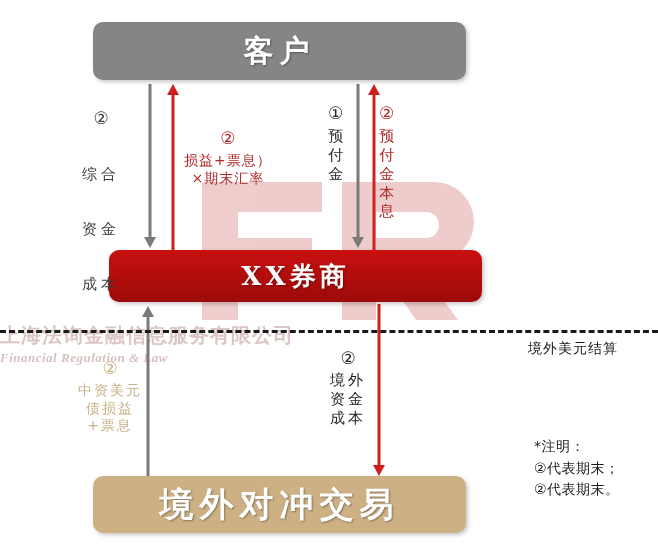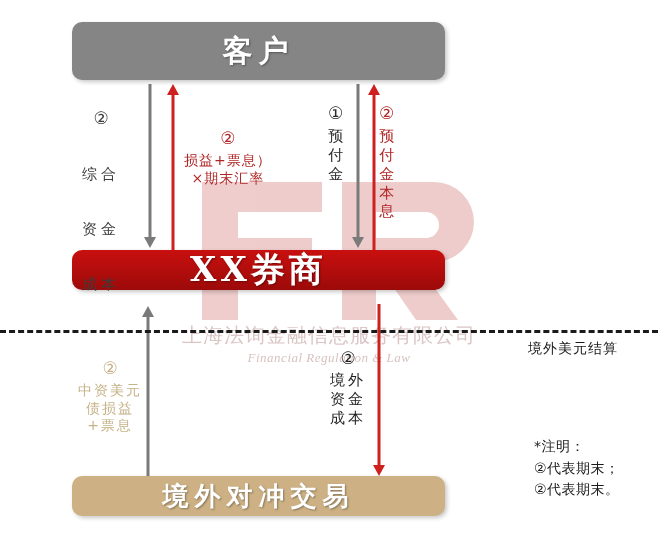--- a/index.html
+++ b/index.html
@@ -26,23 +26,23 @@
     width: 280px;
     height: 150px;
     z-index: 1;
     pointer-events: none;
   }
   .wm-text {
     position: absolute;
     left: 0;
     top: 322px;
     width: 658px;
-    text-align: center;
     z-index: 1;
     pointer-events: none;
+    font-weight: bold;
   }
   .wm-text .wm-cn {
     display: block;
     font-family: "DejaVu Sans", sans-serif;
     font-size: 20px;
     letter-spacing: 1px;
     color: rgba(190,150,150,0.55);
   }
   .wm-text .wm-en {
     display: block;
@@ -61,36 +61,37 @@
     display: flex;
     align-items: center;
     justify-content: center;
     border-radius: 10px;
     color: #ffffff;
     font-family: "DejaVu Serif", serif;
     font-weight: bold;
     letter-spacing: 6px;
     text-shadow: 1px 1px 2px rgba(0,0,0,0.35);
     box-shadow: 2px 2px 4px rgba(0,0,0,0.22);
+    margin-left: 21px;
   }
   #box-client {
     left: 72px; top: 22px; width: 373px; height: 58px;
     background: #858585;
     font-size: 30px;
   }
   #box-broker {
-    left: 72px; top: 250px; width: 373px; height: 40px;
+    left: 88px; top: 250px; width: 373px; height: 52px;
     background: linear-gradient(180deg,#c8100f 0%, #b00d0c 55%, #9c0a09 100%);
+    font-size: 26px;
+    letter-spacing: 4px;
+  }
+  #box-offshore {
+    left: 72px; top: 476px; width: 373px; height: 57px;
+    background: #cdb184;
     font-size: 34px;
-    letter-spacing: 4px;
-  }
-  #box-offshore {
-    left: 72px; top: 476px; width: 373px; height: 40px;
-    background: #cdb184;
-    font-size: 26px;
   }
 
   
   #divider {
     position: absolute;
     left: 0;
     top: 330px;
     width: 658px;
     height: 0;
     border-top: 3px dashed #1a1a1a;

